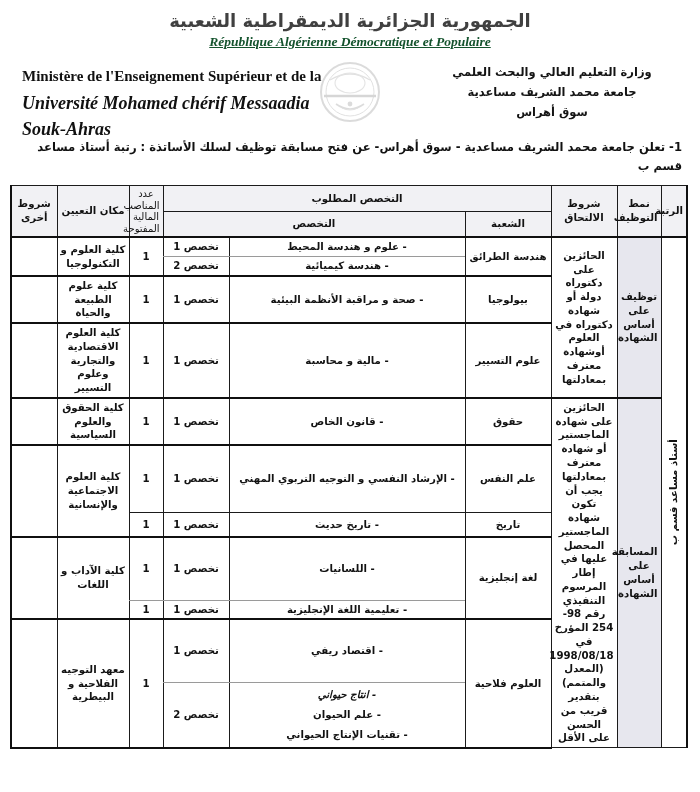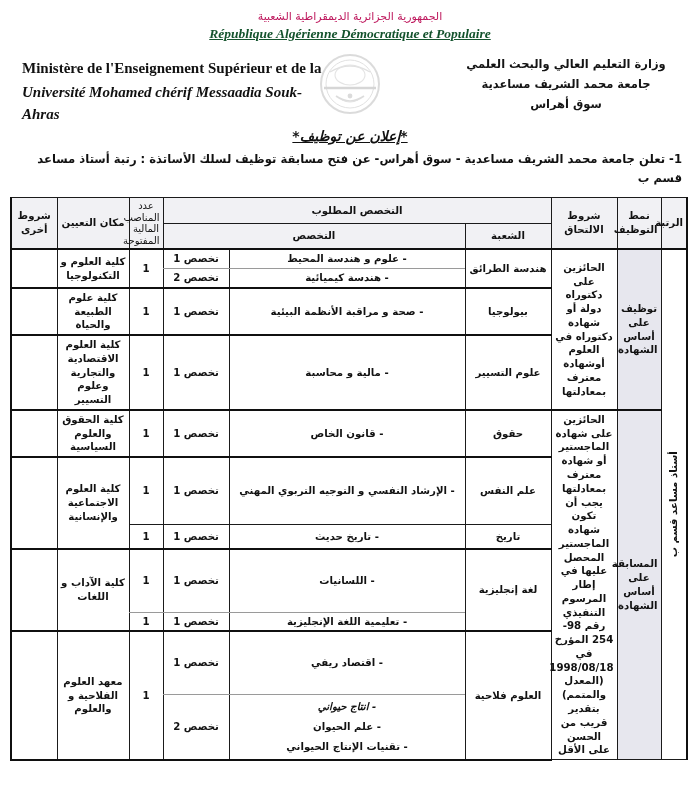--- a/index.html
+++ b/index.html
@@ -19,25 +19,25 @@
     padding:0;
   }
 
   
   .hdr-center{
     text-align:center;
     padding-top:10px;
   }
   .ar-state{
     font-family:"DejaVu Sans", sans-serif;
-    font-weight:normal;
-    font-size:11px;
+    font-weight:bold;
+    font-size:18px;
     letter-spacing:1px;
     direction:rtl;
-    color:#be185d;
+    color:#404040;
   }
   .fr-state{
     font-family:"Liberation Serif", serif;
     font-style:italic;
     font-weight:bold;
     font-size:13.5px;
     text-decoration:underline;
     margin-top:3px;
     color:#14532d;
   }
@@ -56,26 +56,26 @@
   }
   .hdr-left .l1,.hdr-left .l2{
     font-family:"Liberation Serif", serif;
     font-weight:bold;
     font-size:15px;
   }
   .hdr-left .l3{
     font-family:"Liberation Serif", serif;
     font-weight:bold;
     font-style:italic;
-    font-size:15px;
+    font-size:18px;
     margin-top:2px;
   }
   .hdr-right{
     position:absolute;
-    right:14px; top:0px;
+    right:28px; top:0px;
     width:240px;
     text-align:center;
     direction:rtl;
     font-family:"DejaVu Sans", sans-serif;
     font-weight:bold;
     font-size:11.5px;
     line-height:1.75;
     letter-spacing:0.6px;
     color:#141414;
   }
@@ -212,21 +212,20 @@
       <path d="M26 50 Q34 54 42 50" fill="none" stroke="#9b9b9b" stroke-width="1"></path>
     </svg>
 
     <div class="hdr-right">
       <div>وزارة التعليم العالي والبحث العلمي</div>
       <div>جامعة محمد الشريف مساعدية</div>
       <div>سوق أهراس</div>
     </div>
   </div>
 
-  <div class="title">*إعلان عن توظيف*</div>
 
   <div class="intro">
     <div class="l1">1- تعلن جامعة  محمد الشريف مساعدية - سوق أهراس- عن فتح مسابقة توظيف لسلك الأساتذة : رتبة أستاذ مساعد قسم ب</div>
   </div>
 
   <div class="tbl-wrap">
     <table class="main">
       <colgroup>
         <col class="c-rank">
           <col class="c-mode">
@@ -328,21 +327,21 @@
           <td class="spec-txt nt">- تعليمية اللغة الإنجليزية</td>
           <td class="specno-txt nt">تخصص 1</td>
           <td class="count-txt nt">1</td>
         </tr>
 
         <tr class="sec-top">
           <td rowspan="2" class="branch-txt sec-bot">العلوم فلاحية</td>
           <td class="spec-txt nb">- اقتصاد ريفي</td>
           <td class="specno-txt nb">تخصص 1</td>
           <td rowspan="2" class="count-txt sec-bot">1</td>
-          <td rowspan="2" class="place-txt sec-bot">معهد العلوم الفلاحية و والعلوم</td>
+          <td rowspan="2" class="place-txt sec-bot">معهد التوجيه الفلاحية و البيطرية</td>
           <td rowspan="2" class="blank outer-r sec-bot"></td>
         </tr>
         <tr>
           <td class="spec-txt nt sec-bot">
             <div style="padding:3px 0;font-style:italic;">- انتاج حيواني</div>
             <div style="padding:3px 0;">- علم الحيوان</div>
             <div style="padding:3px 0;">- تقنيات الإنتاج الحيواني</div>
           </td>
           <td class="specno-txt nt sec-bot">تخصص 2</td>
         </tr>

